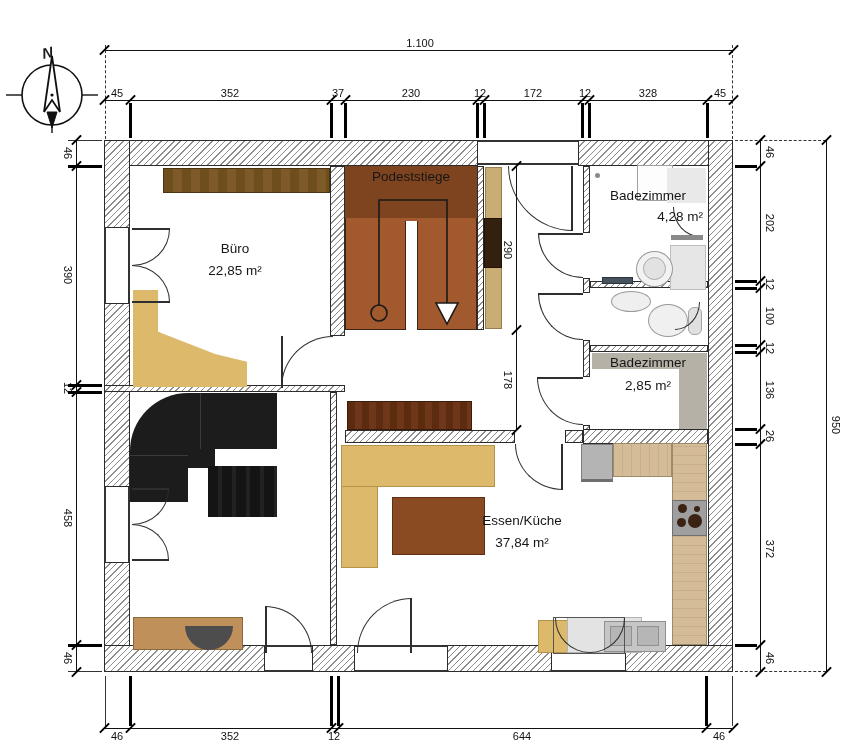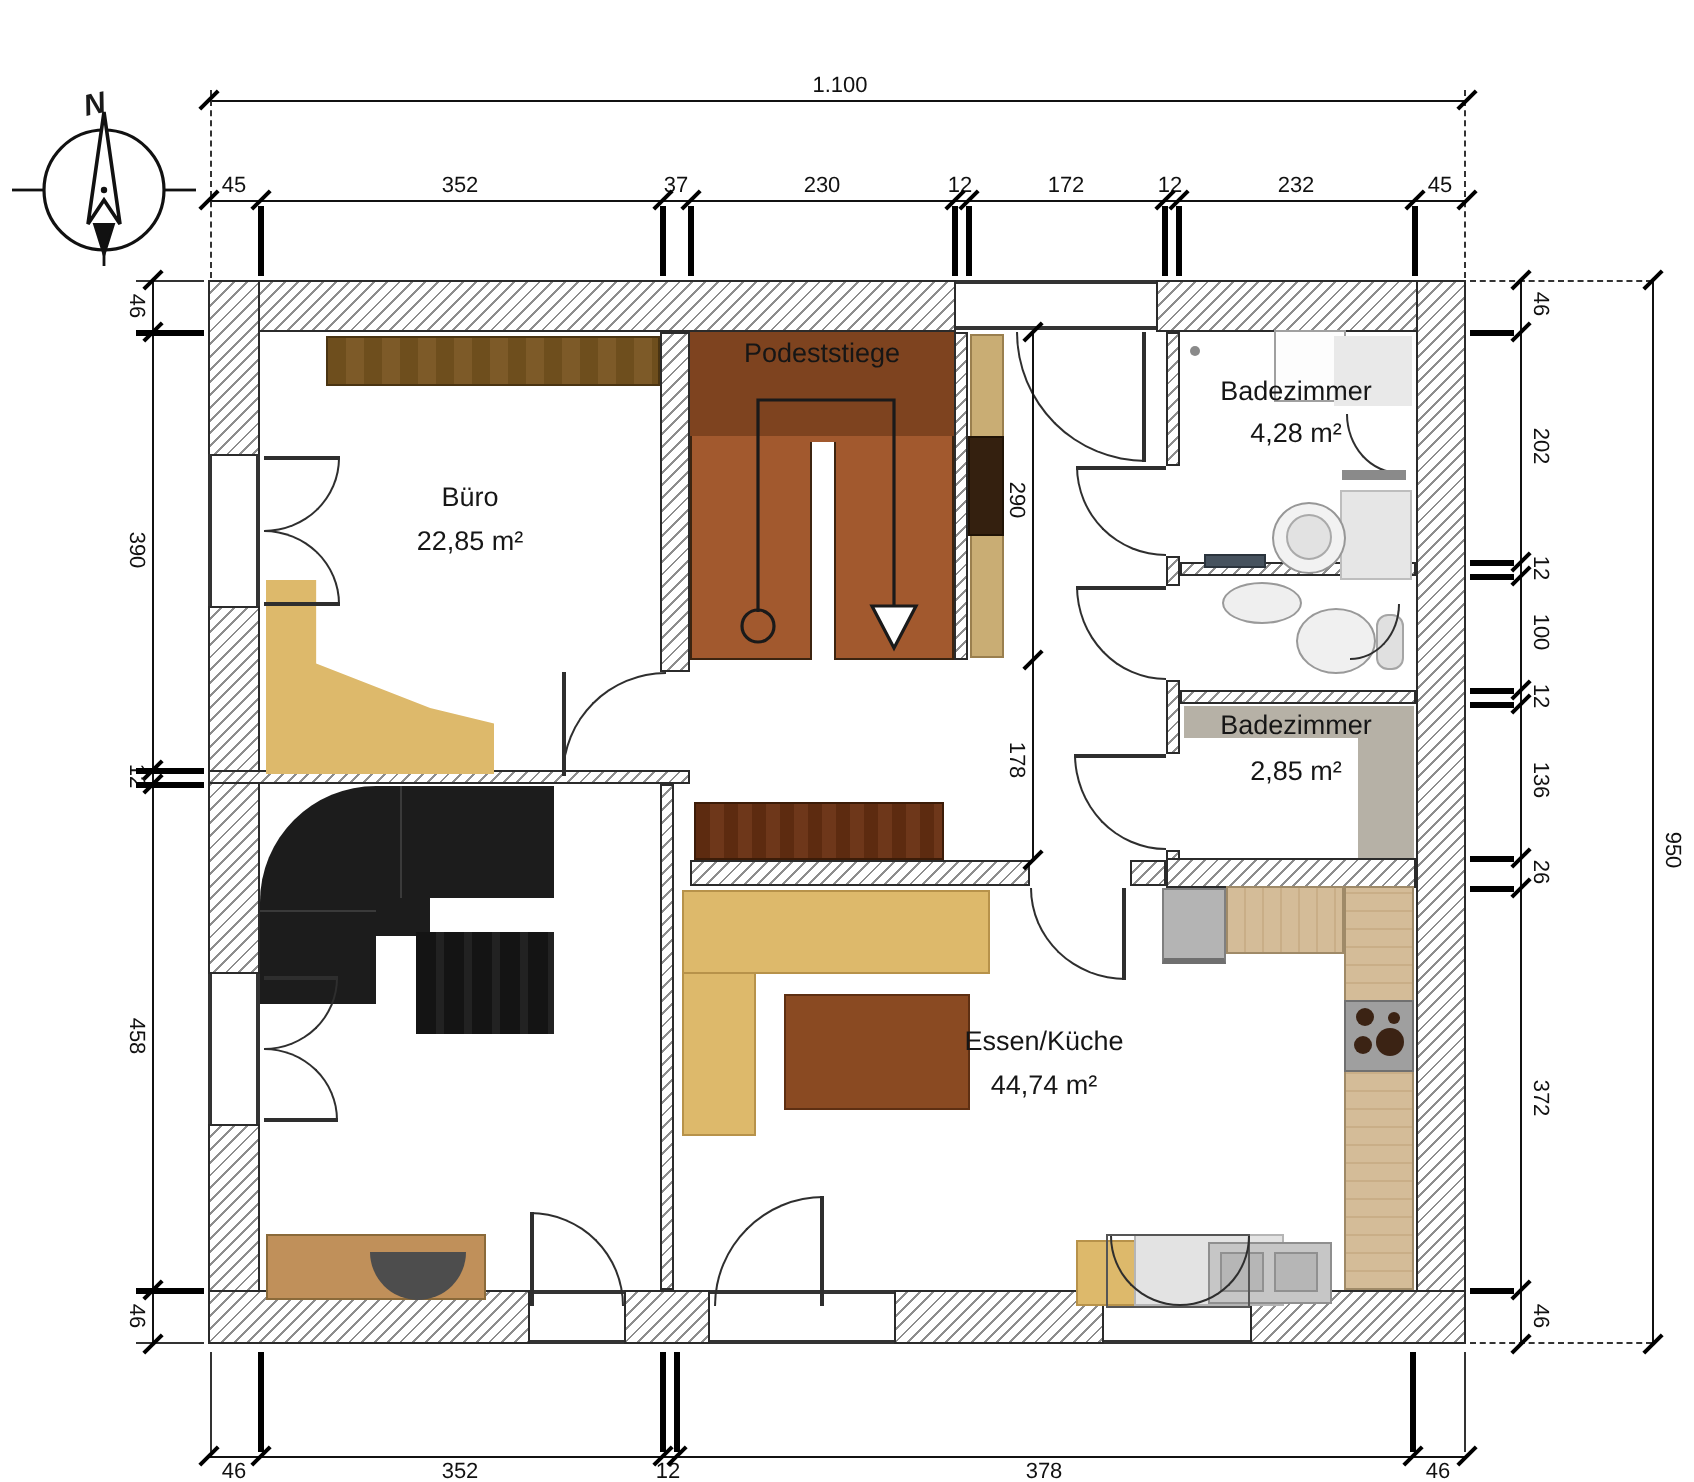--- a/index.html
+++ b/index.html
@@ -183,29 +183,29 @@
 
   <div class="roomlab" style="left:165px;top:241px;width:140px;">
     <div>Büro</div>
     <div style="margin-top:7px;">22,85 m²</div>
   </div>
   <div class="roomlab" style="left:345px;top:169px;width:132px;">
     <div>Podeststiege</div>
   </div>
   <div class="roomlab" style="left:593px;top:188px;width:110px;">
     <div>Badezimmer</div>
-    <div style="margin-top:6px;">4,28 m²</div>
+    <div style="margin-top:6px;text-align:right;">4,28 m²</div>
   </div>
   <div class="roomlab" style="left:596px;top:355px;width:104px;">
     <div>Badezimmer</div>
     <div style="margin-top:8px;">2,85 m²</div>
   </div>
   <div class="roomlab" style="left:452px;top:513px;width:140px;">
     <div>Essen/Küche</div>
-    <div style="margin-top:7px;">44,74 m²</div>
+    <div style="margin-top:7px;">37,84 m²</div>
   </div>
 
   <div class="dimline-h" style="left:104px;top:50px;width:629px;"></div>
   <div class="dimline-h" style="left:104px;top:100px;width:629px;"></div>
   <div class="dimline-h" style="left:104px;top:728px;width:629px;"></div>
   <div class="dimline-v" style="left:76px;top:140px;height:532px;"></div>
   <div class="dimline-v" style="left:760px;top:140px;height:532px;"></div>
   <div class="dimline-v" style="left:826px;top:140px;height:532px;"></div>
   <div class="dimline-v" style="left:516px;top:166px;height:264px;"></div>
 
@@ -221,27 +221,27 @@
   <div class="dimlab" style="left:420px;top:37px;">1.100</div>
   <div class="dimlab-v" style="left:830px;top:425px;">950</div>
 
   <div class="dimlab" style="left:117px;top:87px;">45</div>
   <div class="dimlab" style="left:230px;top:87px;">352</div>
   <div class="dimlab" style="left:338px;top:87px;">37</div>
   <div class="dimlab" style="left:411px;top:87px;">230</div>
   <div class="dimlab" style="left:480px;top:87px;">12</div>
   <div class="dimlab" style="left:533px;top:87px;">172</div>
   <div class="dimlab" style="left:585px;top:87px;">12</div>
-  <div class="dimlab" style="left:648px;top:87px;">232</div>
+  <div class="dimlab" style="left:648px;top:87px;">328</div>
   <div class="dimlab" style="left:720px;top:87px;">45</div>
 
   <div class="dimlab" style="left:117px;top:730px;">46</div>
   <div class="dimlab" style="left:230px;top:730px;">352</div>
   <div class="dimlab" style="left:334px;top:730px;">12</div>
-  <div class="dimlab" style="left:522px;top:730px;">378</div>
+  <div class="dimlab" style="left:522px;top:730px;">644</div>
   <div class="dimlab" style="left:719px;top:730px;">46</div>
 
   <div class="dimlab-v" style="left:62px;top:153px;">46</div>
   <div class="dimlab-v" style="left:62px;top:275px;">390</div>
   <div class="dimlab-v" style="left:62px;top:388px;">12</div>
   <div class="dimlab-v" style="left:62px;top:518px;">458</div>
   <div class="dimlab-v" style="left:62px;top:658px;">46</div>
 
   <div class="dimlab-v" style="left:764px;top:152px;">46</div>
   <div class="dimlab-v" style="left:764px;top:223px;">202</div>

